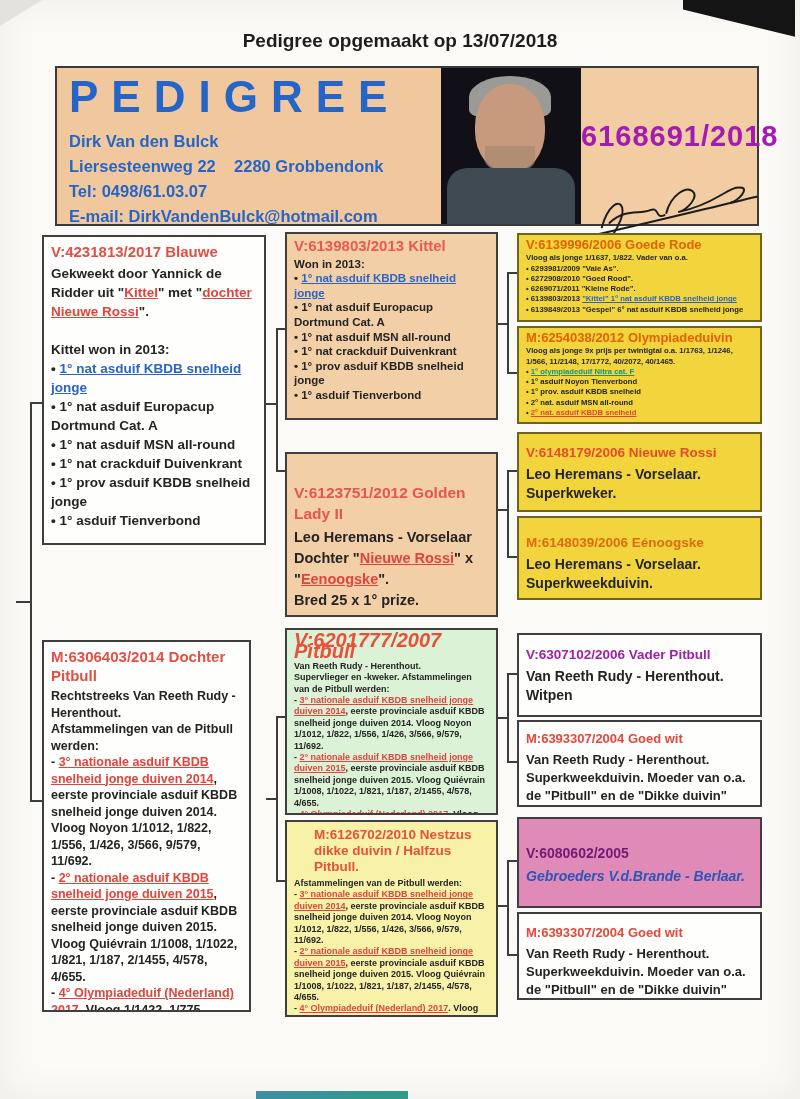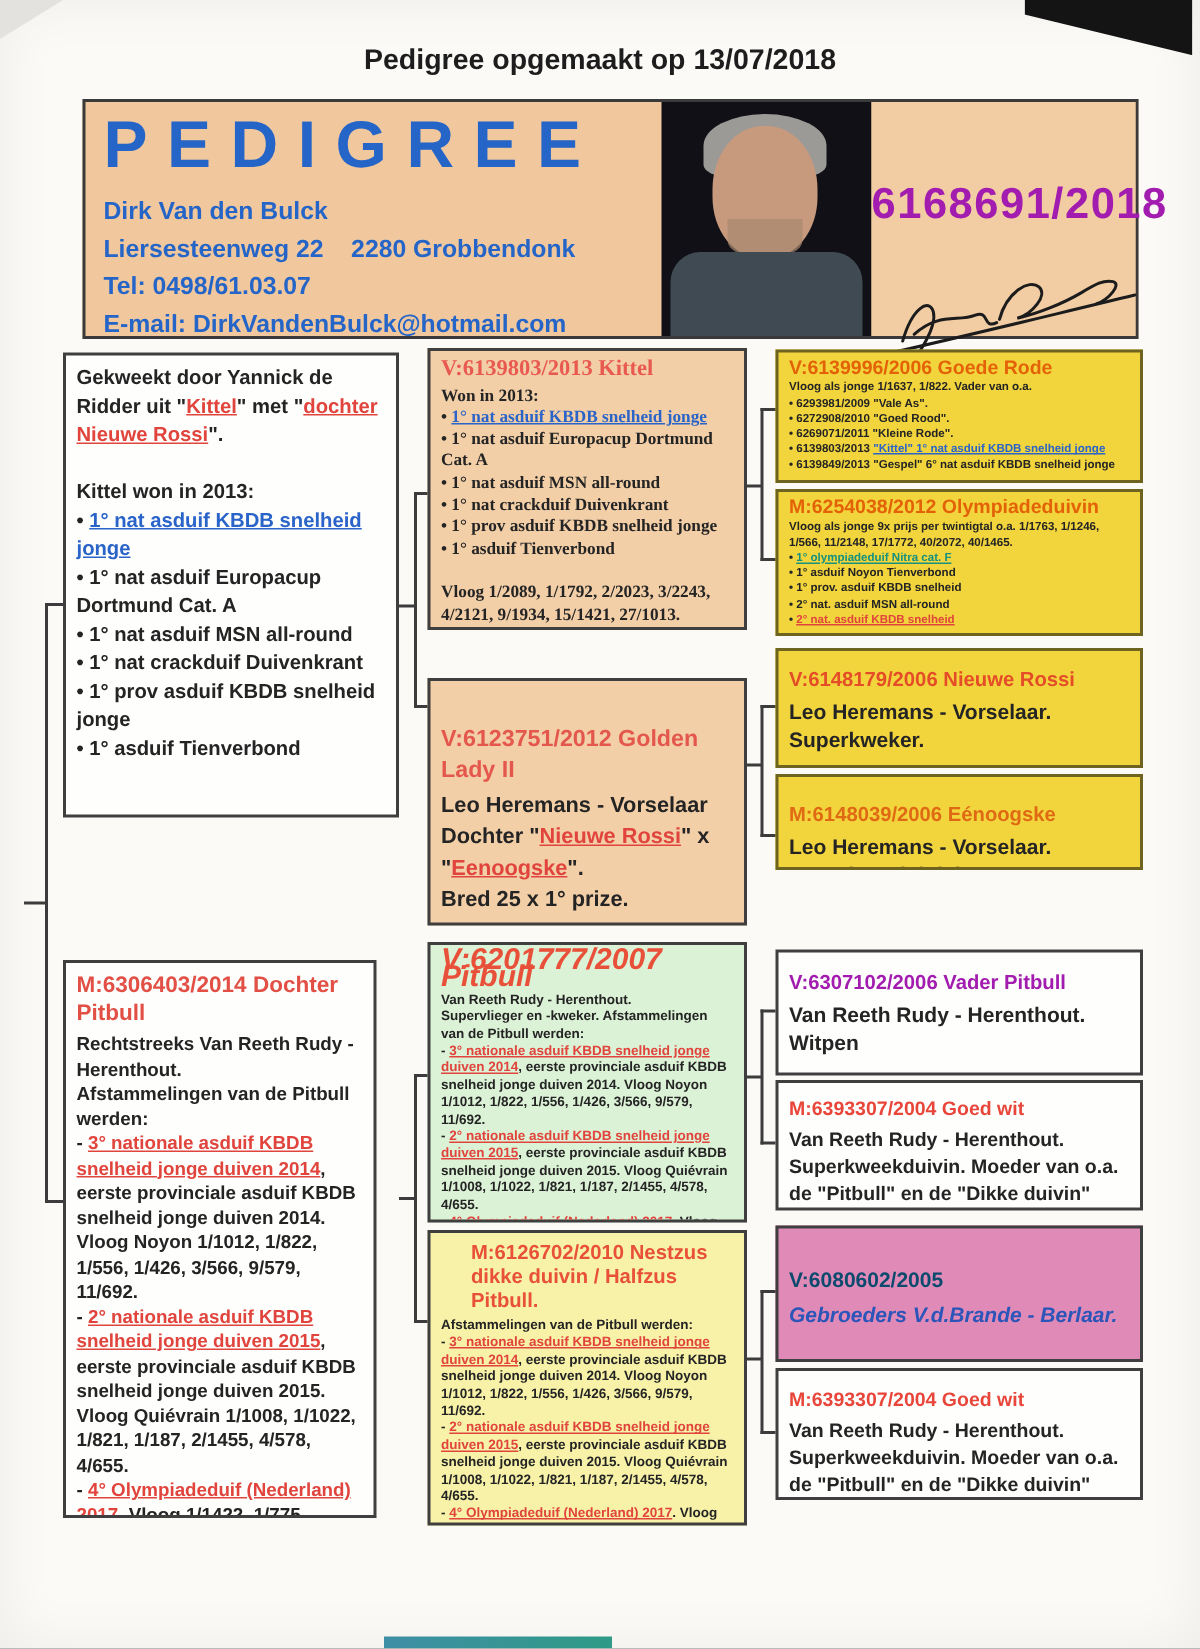--- a/index.html
+++ b/index.html
@@ -37,37 +37,37 @@
   .box-title{font-weight:700;margin-bottom:3px;}
   .line{min-height:1em;}
   .seg.ru{color:#e0443c;text-decoration:underline;}
   .seg.bu{color:#2a64c8;text-decoration:underline;}
   .seg.tu{color:#16917e;text-decoration:underline;}
   .seg.blue{color:#2b55b8;font-style:italic;}
   #box-father{left:42px;top:235px;width:224px;height:310px;font-size:13.5px;line-height:19px;}
   #box-father .box-title{font-size:15px;}
   #box-mother{left:42px;top:640px;width:209px;height:372px;font-size:12.5px;line-height:16.5px;}
   #box-mother .box-title{font-size:15px;line-height:19px;}
-  #box-ff{left:285px;top:232px;width:213px;height:188px;font-size:11.5px;line-height:14.6px;background:#f3cfa8;font-family:Liberation Serif, serif;}
+  #box-ff{left:285px;top:232px;width:213px;height:188px;font-size:11.5px;line-height:14.6px;background:#f3cfa8;}
   #box-ff .box-title{font-size:15px;}
   #box-fm{left:285px;top:452px;width:213px;height:165px;font-size:14.5px;line-height:21px;background:#f3cfa8;padding-top:28px;}
   #box-fm .box-title{font-size:15.5px;line-height:21px;}
   #box-mf{left:285px;top:628px;width:213px;height:187px;font-size:9px;line-height:11.4px;}
   #box-mf{background:#dcf2d6;}
   #box-mf .box-title{font-size:20px;font-style:italic;}
   #box-mm{left:285px;top:820px;width:213px;height:197px;font-size:9px;line-height:11.4px;background:#f7f2a8;}
   #box-mm .box-title{font-size:13.5px;line-height:16px;}
   .ybox{background:#f2d53c !important;border-color:#6e6420 !important;}
   #box-fff{left:517px;top:233px;width:245px;height:89px;font-size:7.7px;line-height:10.3px;}
   #box-fff .box-title{font-size:13px;}
   #box-ffm{left:517px;top:326px;width:245px;height:98px;font-size:7.7px;line-height:10.3px;}
   #box-ffm .box-title{font-size:13px;}
   #box-fmf{left:517px;top:432px;width:245px;height:80px;font-size:14px;line-height:19px;padding-top:9px;}
   #box-fmf .box-title{font-size:13.5px;}
-  #box-fmm{left:517px;top:516px;width:245px;height:64px;font-size:14px;line-height:19px;padding-top:15px;}
+  #box-fmm{left:517px;top:516px;width:245px;height:84px;font-size:14px;line-height:19px;padding-top:15px;}
   #box-fmm .box-title{font-size:13.5px;}
   #box-mff{left:517px;top:633px;width:245px;height:84px;font-size:14px;line-height:19px;padding-top:10px;}
   #box-mff .box-title{font-size:13.5px;}
   #box-mfm{left:517px;top:720px;width:245px;height:87px;font-size:13px;line-height:18px;padding-top:8px;}
   #box-mfm .box-title{font-size:13px;}
   #box-mmf{left:517px;top:817px;width:245px;height:91px;font-size:14px;line-height:20px;background:#e08ab8;padding-top:24px;}
   #box-mmf .box-title{font-size:14px;}
   #box-mmm{left:517px;top:912px;width:245px;height:88px;font-size:13px;line-height:18px;padding-top:10px;}
   #box-mmm .box-title{font-size:13px;}
   
@@ -122,20 +122,21 @@
   <div class="hbr" style="left:498px;top:323px;width:10px"></div>
   <div class="vbr" style="left:507px;top:272px;height:102px"></div>
   <div class="hbr" style="left:498px;top:509px;width:10px"></div>
   <div class="vbr" style="left:507px;top:470px;height:88px"></div>
   <div class="hbr" style="left:498px;top:717px;width:10px"></div>
   <div class="vbr" style="left:507px;top:673px;height:90px"></div>
   <div class="hbr" style="left:498px;top:905px;width:10px"></div>
   <div class="vbr" style="left:507px;top:860px;height:96px"></div>
 
   <article class="box" id="box-father">
+    <div class="box-title" style="color: rgb(225, 79, 69);">V:4231813/2017 Blauwe</div>
     <div class="box-body">
         <div class="line"><span class="seg">Gekweekt door Yannick de Ridder uit "</span><span class="seg ru">Kittel</span><span class="seg">" met "</span><span class="seg ru">dochter Nieuwe Rossi</span><span class="seg">".</span></div>
         <div class="line">&nbsp;</div>
         <div class="line"><span class="seg">Kittel won in 2013:</span></div>
         <div class="line"><span class="seg">• </span><span class="seg bu">1° nat asduif KBDB snelheid jonge</span></div>
         <div class="line"><span class="seg">• 1° nat asduif Europacup Dortmund Cat. A</span></div>
         <div class="line"><span class="seg">• 1° nat asduif MSN all-round</span></div>
         <div class="line"><span class="seg">• 1° nat crackduif Duivenkrant</span></div>
         <div class="line"><span class="seg">• 1° prov asduif KBDB snelheid jonge</span></div>
         <div class="line"><span class="seg">• 1° asduif Tienverbond</span></div>
@@ -239,21 +240,21 @@
       </div>
   </article>
   <article class="box" id="box-mfm">
     <div class="box-title" style="color: rgb(232, 70, 58);">M:6393307/2004 Goed wit</div>
     <div class="box-body">
         <div class="line"><span class="seg">Van Reeth Rudy - Herenthout.</span></div>
         <div class="line"><span class="seg">Superkweekduivin. Moeder van o.a. de "Pitbull" en de "Dikke duivin"</span></div>
       </div>
   </article>
   <article class="box" id="box-mmf">
-    <div class="box-title" style="color: #0c4a6e;">V:6080602/2005</div>
+    <div class="box-title" style="color: #701a75;">V:6080602/2005</div>
     <div class="box-body">
         <div class="line"><span class="seg blue">Gebroeders V.d.Brande - Berlaar.</span></div>
       </div>
   </article>
   <article class="box" id="box-mmm">
     <div class="box-title" style="color: rgb(232, 70, 58);">M:6393307/2004 Goed wit</div>
     <div class="box-body">
         <div class="line"><span class="seg">Van Reeth Rudy - Herenthout.</span></div>
         <div class="line"><span class="seg">Superkweekduivin. Moeder van o.a. de "Pitbull" en de "Dikke duivin"</span></div>
       </div>

